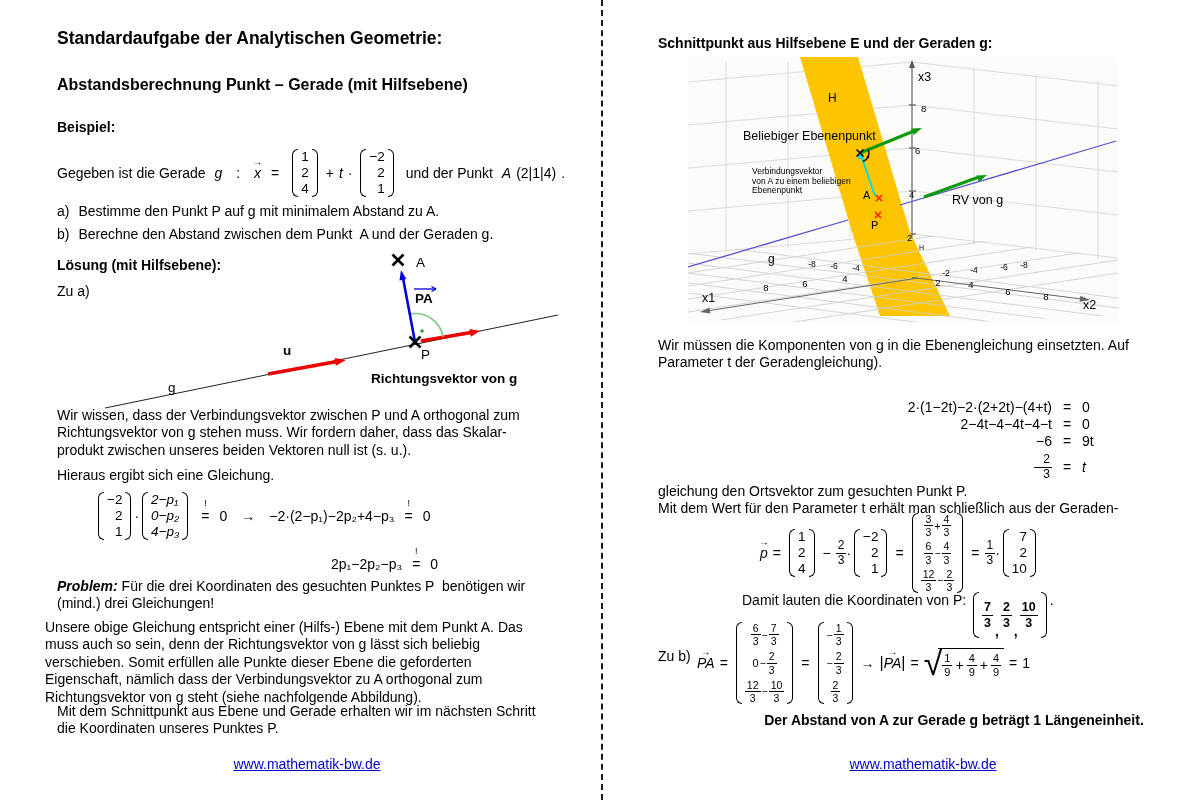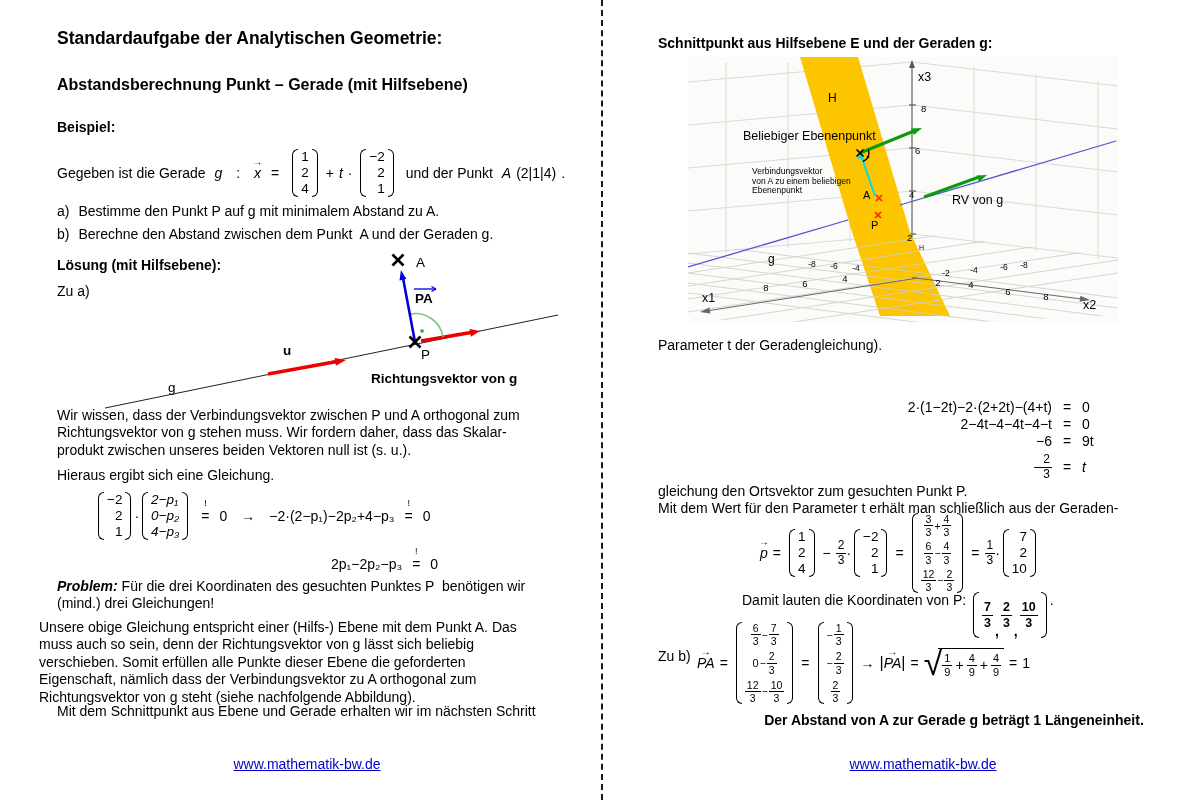--- a/index.html
+++ b/index.html
@@ -44,21 +44,21 @@
   #lp-items .row{line-height:17.4px;gap:9px;align-items:baseline}
   #lp-items .row+.row{margin-top:5.5px}
   #lp-loesung{left:57px;top:257px;font-weight:bold}
   #lp-zua{left:57px;top:283px}
   #fig-svg{left:75px;top:245px}
   #lp-p1{left:57px;top:407px}
   #lp-p2{left:57px;top:467px}
   #lp-eq1{left:95px;top:486px;height:60px;display:flex;align-items:center;white-space:pre}
   #lp-eq1b{left:331px;top:556px;display:flex;align-items:center;white-space:pre}
   #lp-problem{left:57px;top:578px}
-  #lp-p3{left:39px;top:619px}
+  #lp-p3{left:45px;top:619px}
   #lp-p4{left:57px;top:703px}
   #lp-footer{left:57px;top:756px;width:500px;text-align:center}
   
   #rp-title{left:658px;top:35px;font-weight:bold}
   #plot-svg{left:688px;top:57px}
   #rp-p1{left:658px;top:337px}
   #rp-teq{left:790px;top:398px}
   #rp-teq .trow{display:flex;align-items:center;min-height:17.4px}
   #rp-teq .tl{width:262px;display:flex;justify-content:flex-end;align-items:center;white-space:pre}
   #rp-teq .te{width:30px;text-align:center}
@@ -173,20 +173,21 @@
 
 <div class="abs" id="lp-p3">
   <div class="pl">Unsere obige Gleichung entspricht einer (Hilfs-) Ebene mit dem Punkt A. Das</div>
   <div class="pl">muss auch so sein, denn der Richtungsvektor von g lässt sich beliebig</div>
   <div class="pl">verschieben. Somit erfüllen alle Punkte dieser Ebene die geforderten</div>
   <div class="pl">Eigenschaft, nämlich dass der Verbindungsvektor zu A orthogonal zum</div>
   <div class="pl">Richtungsvektor von g steht (siehe nachfolgende Abbildung).</div>
 </div>
 <div class="abs" id="lp-p4">
   <div class="pl">Mit dem Schnittpunkt aus Ebene und Gerade erhalten wir im nächsten Schritt</div>
+  <div class="pl">die Koordinaten unseres Punktes P.</div>
 </div>
 <div class="abs" id="lp-footer">
   <span class="link">www.mathematik-bw.de</span>
 </div>
 
 <div class="abs" id="rp-title">Schnittpunkt aus Hilfsebene E und der Geraden g:</div>
 
 <svg class="abs" id="plot-svg" width="430" height="265" viewBox="0 0 430 265">
   <defs>
     <clipPath id="floorclip">
@@ -323,20 +324,21 @@
     <text x="64" y="126.5" fill="#00dde4">von A zu einem beliebigen</text>
     <text x="64" y="136" fill="#00dde4">Ebenenpunkt</text>
   </g>
   <text x="175" y="142" font-size="11" fill="#ff2200">A</text>
   <text x="183" y="172" font-size="11" fill="#ff2200">P</text>
   <text x="80" y="206" font-size="12" fill="#5353cf">g</text>
   <text x="264" y="147" font-size="12.5" fill="#0d9a0d">RV von g</text>
 </svg>
 
 <div class="abs" id="rp-p1">
+  <div class="pl">Wir müssen die Komponenten von g in die Ebenengleichung einsetzten. Auf</div>
   <div class="pl">Parameter t der Geradengleichung).</div>
 </div>
 
 <div class="abs" id="rp-teq">
   <div class="trow">
       <span class="tl">2·(1−2t)−2·(2+2t)−(4+t)</span>
       <span class="te">=</span>
       <span class="tr">0</span>
     </div>
   <div class="trow">

